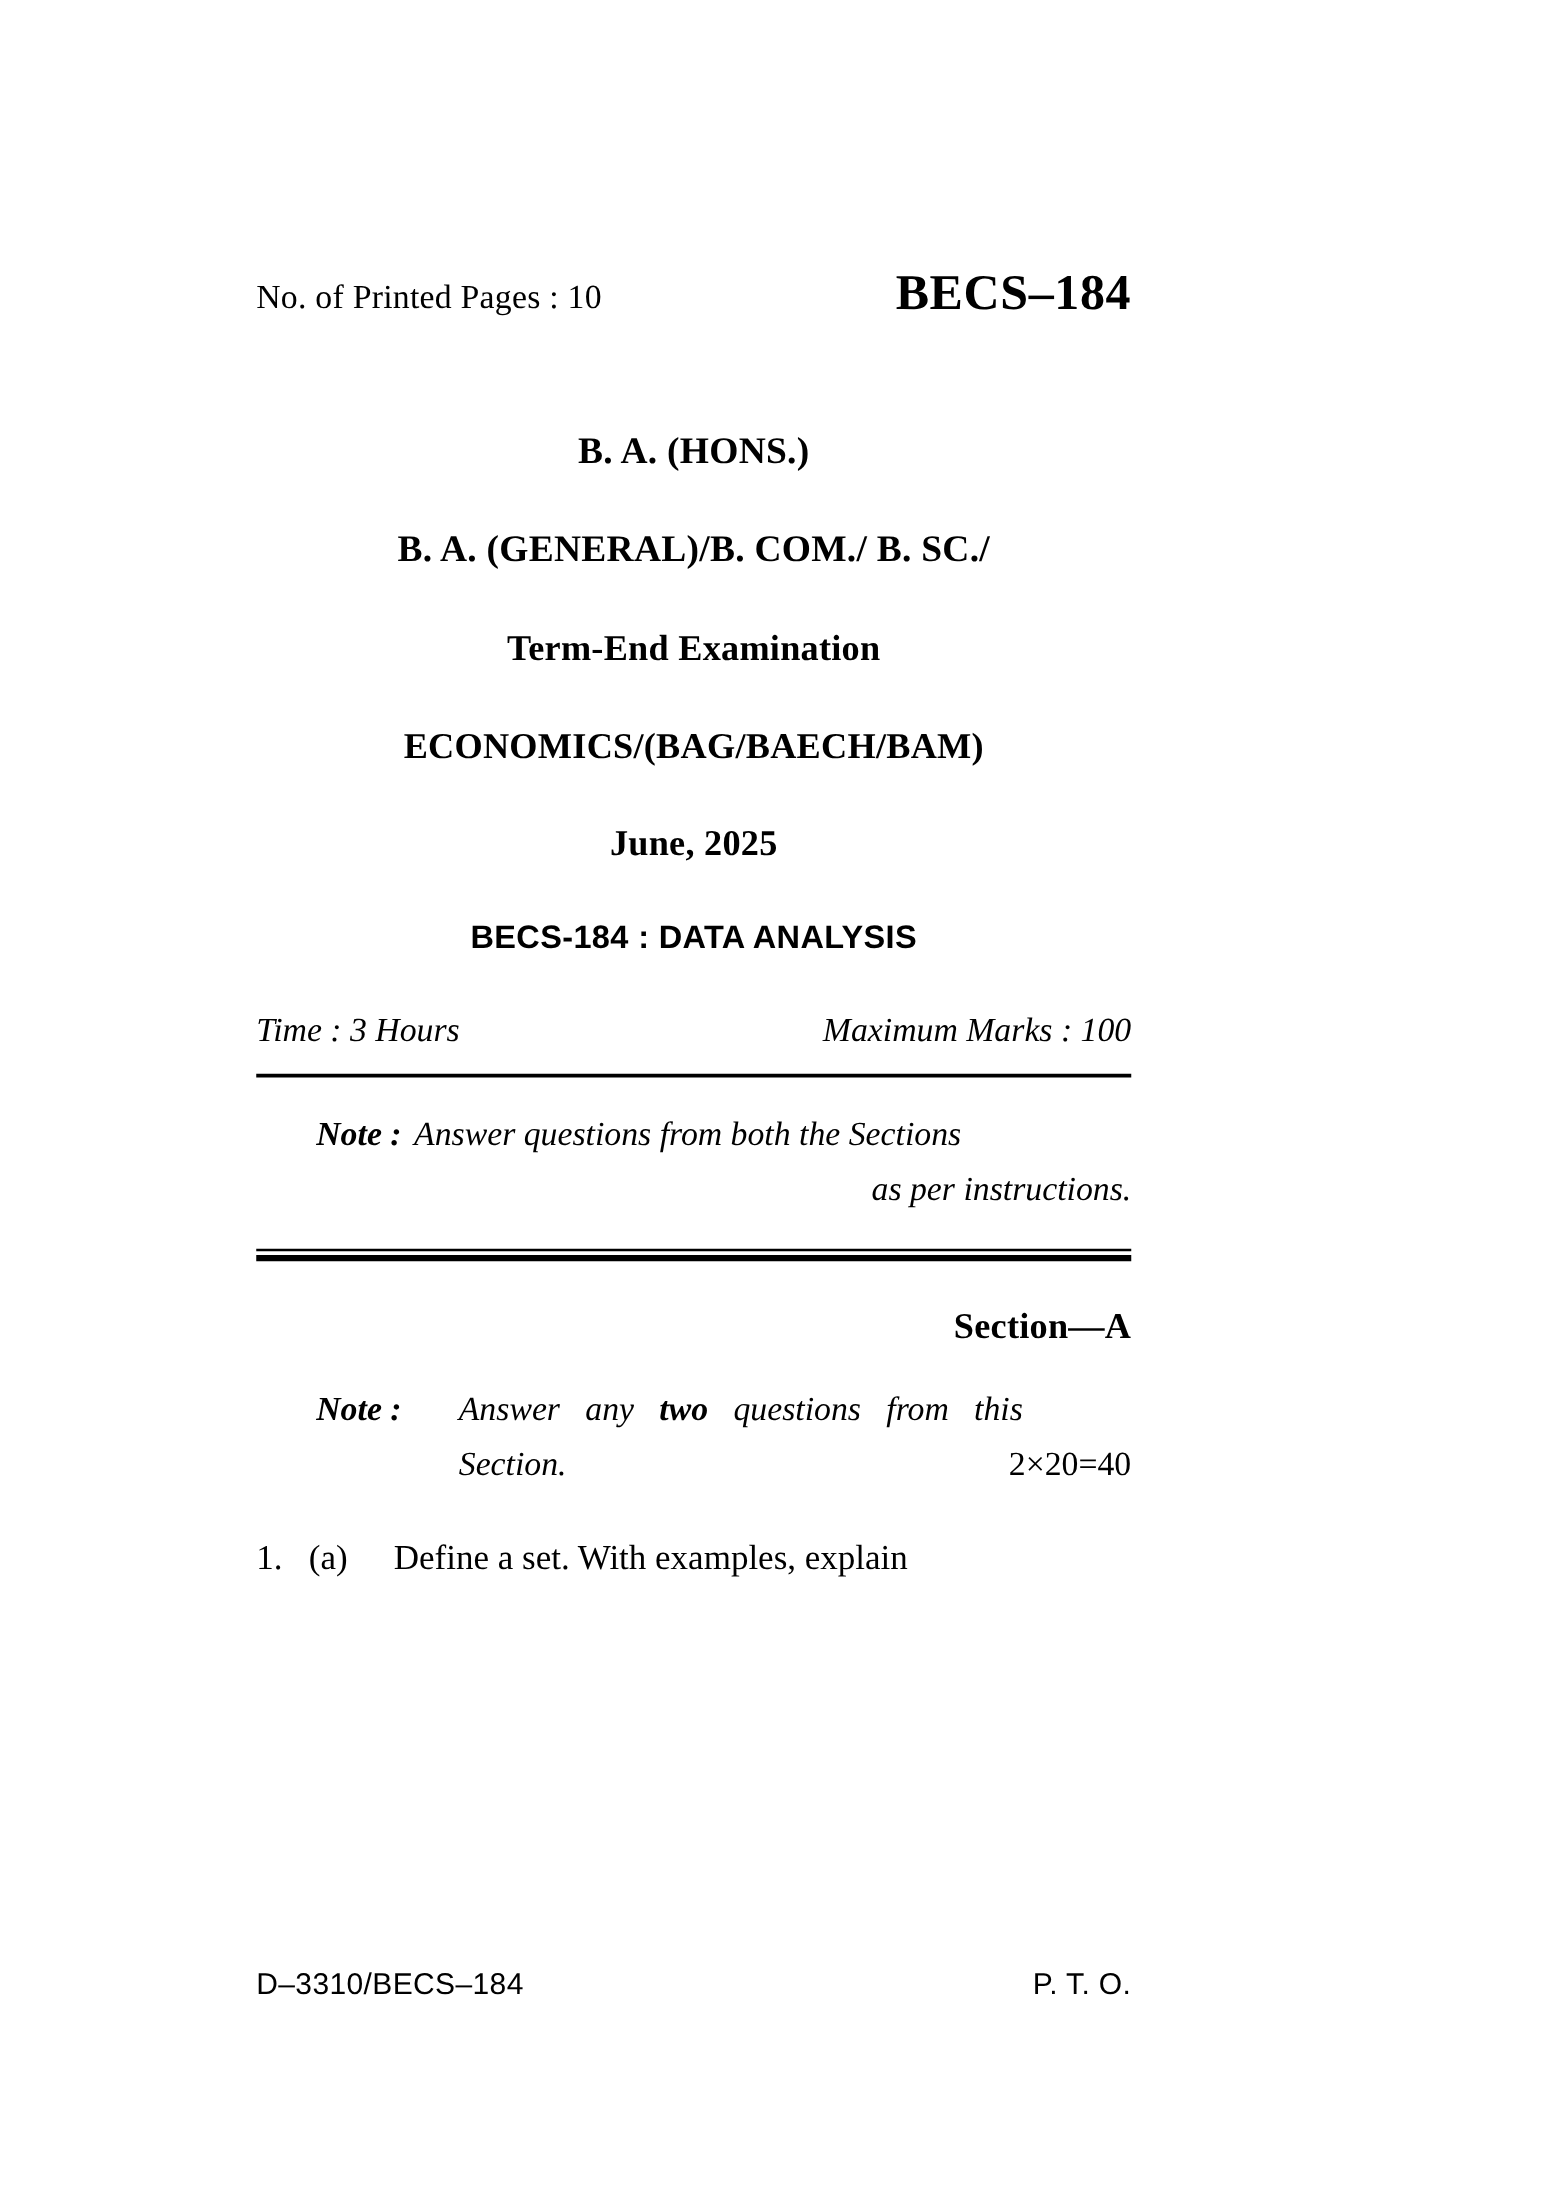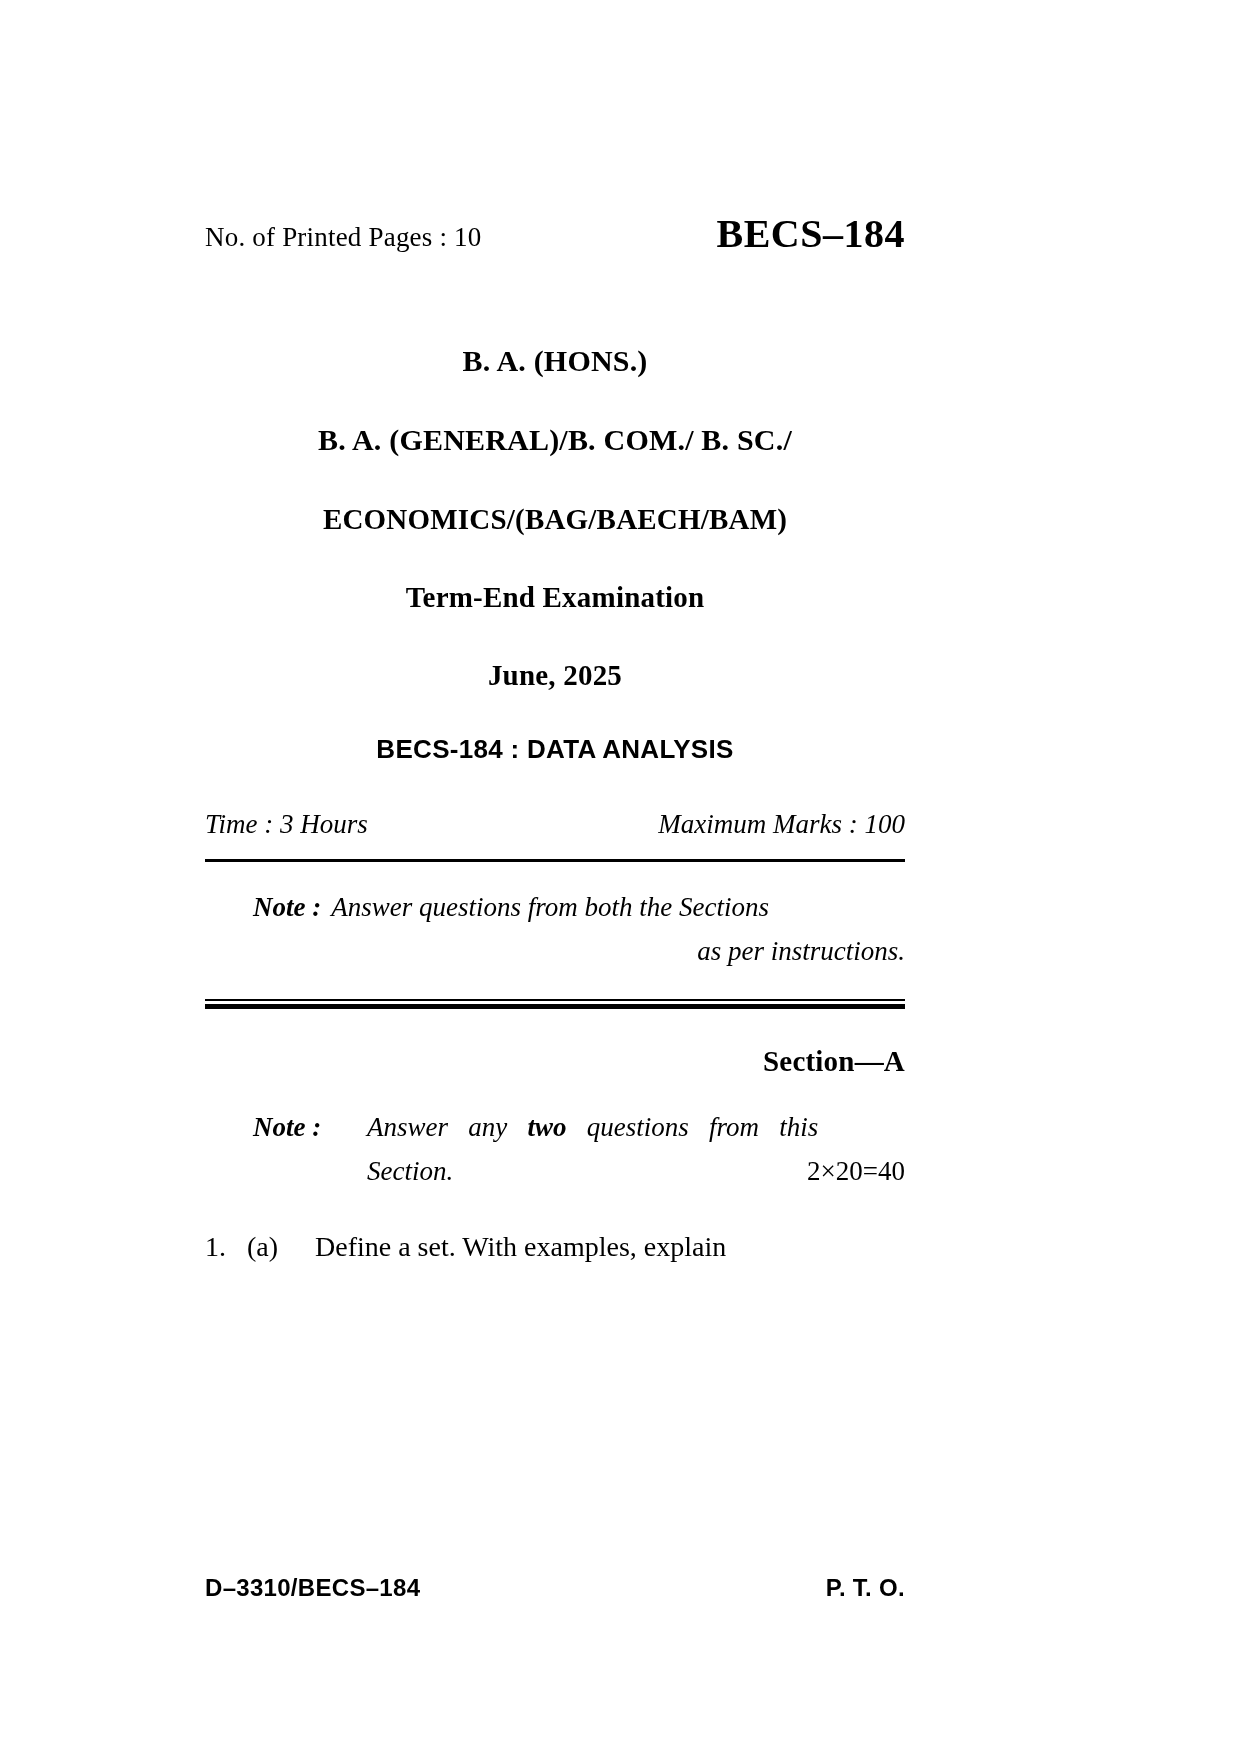--- a/index.html
+++ b/index.html
@@ -225,42 +225,42 @@
   .footer {
     position: absolute;
     left: 205px;
     right: 336px;
     bottom: 152px;
     width: 700px;
     display: flex;
     justify-content: space-between;
     align-items: center;
     font-family: "Liberation Sans", sans-serif;
-    font-weight: bold;
+    font-weight: normal;
     font-size: 24px;
     letter-spacing: 0.3px;
   }
 </style>
 </head>
 <body>
 
 <div class="page">
 
   <div class="content">
 
     <div class="header-row">
       <div class="printed-pages">No. of Printed Pages : 10</div>
       <div class="paper-code">BECS–184</div>
     </div>
 
     <div class="title-block">
       <div class="title-line t2">B. A. (HONS.)</div>
       <div class="title-line t1">B. A. (GENERAL)/B. COM./ B. SC./</div>
+      <div class="title-line t4">Term-End Examination</div>
       <div class="title-line t3">ECONOMICS/(BAG/BAECH/BAM)</div>
-      <div class="title-line t4">Term-End Examination</div>
       <div class="title-line t5">June, 2025</div>
       <div class="subject-line">BECS-184 : DATA ANALYSIS</div>
     </div>
 
     <div class="time-marks">
       <span class="time">Time : 3 Hours</span>
       <span class="marks">Maximum Marks : 100</span>
     </div>
 
     <hr class="rule-single">

